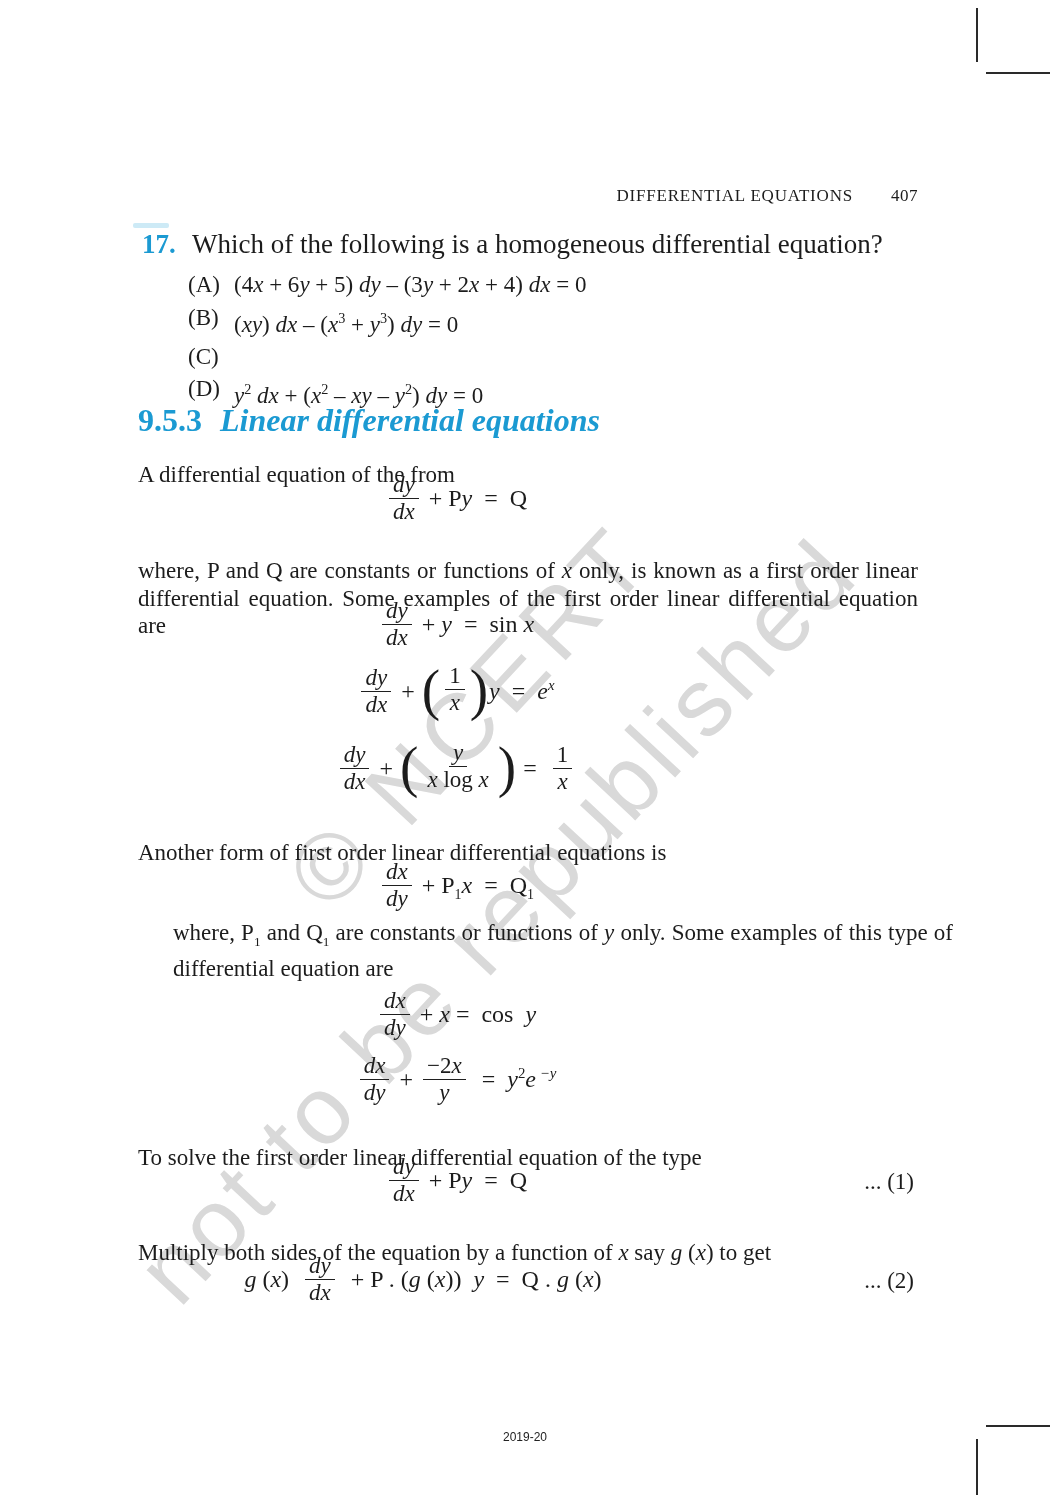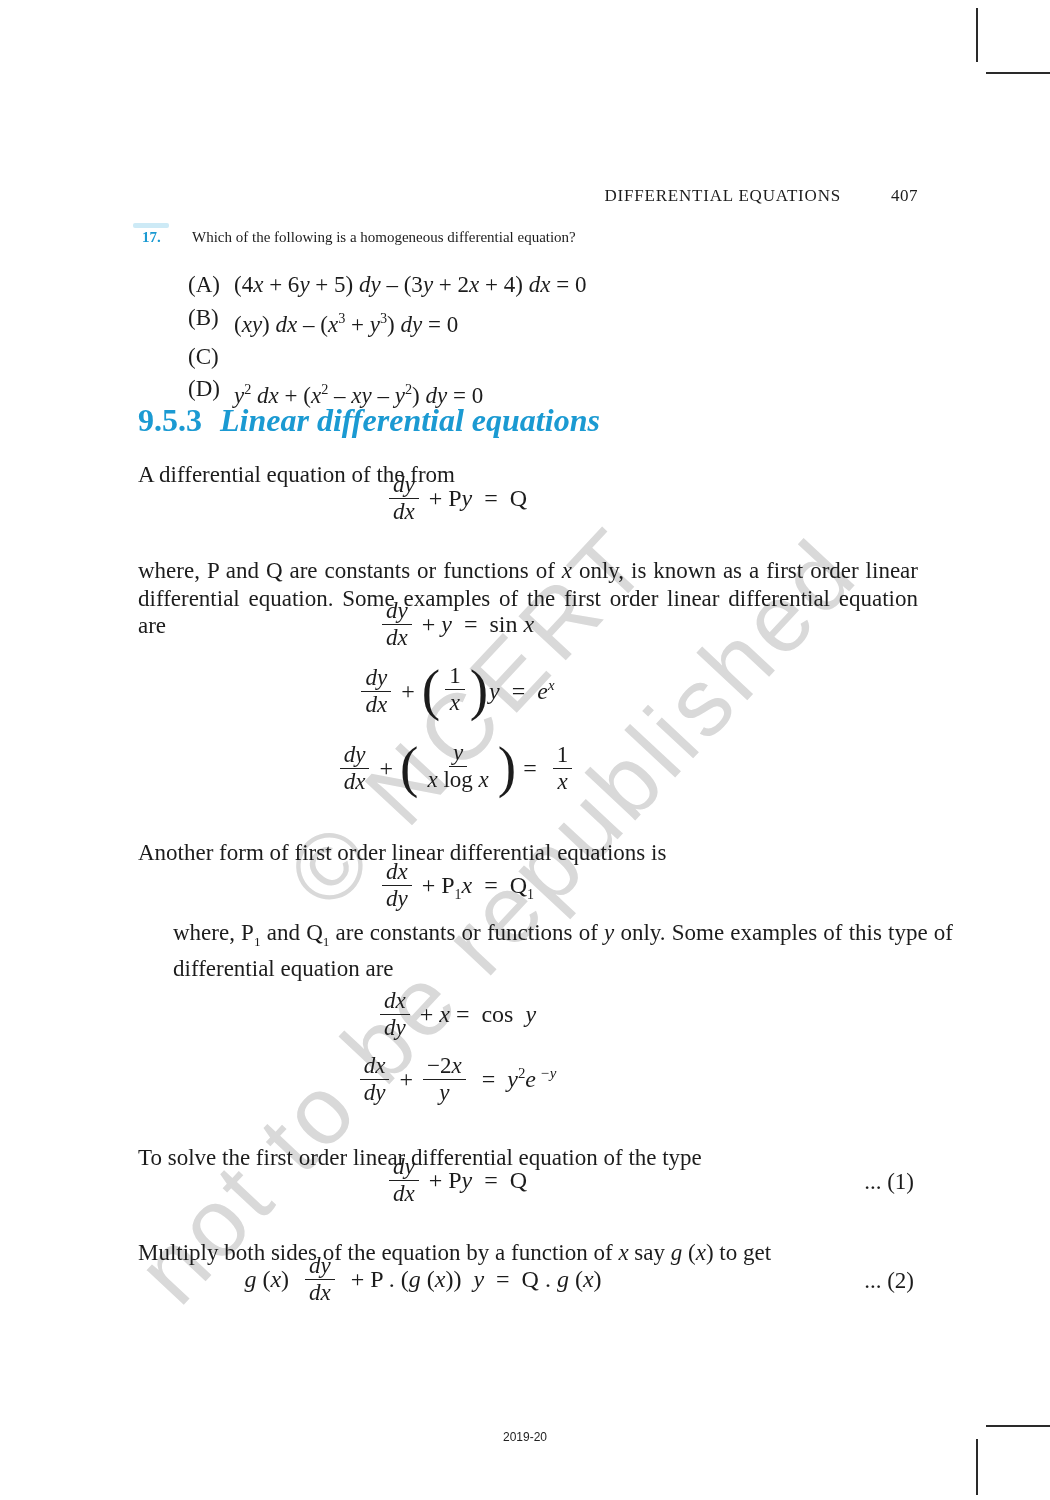--- a/index.html
+++ b/index.html
@@ -20,25 +20,25 @@
   .crop-br-h{left:986px;top:1425px;width:64px;height:2px;}
   .crop-br-v{left:976px;top:1439px;width:2px;height:56px;}
 
   .artifact{position:absolute;left:133px;top:223px;width:36px;height:5px;
             background:#cdeaf6;border-radius:2px;z-index:1;}
 
   .layer{position:relative;z-index:2;}
 
   
   .b-header{top:186px;display:flex;justify-content:flex-end;align-items:flex-start;
-            gap:50px;font-size:17px;letter-spacing:0.8px;}
+            gap:38px;font-size:17px;letter-spacing:0.8px;}
   .b-header .pgnum{letter-spacing:0.5px;}
 
   
-  .b-question{top:229px;font-size:15px;display:flex;}
+  .b-question{top:229px;font-size:27px;display:flex;}
   .qnum{color:var(--blue);font-weight:bold;width:50px;flex:0 0 50px;padding-left:4px;}
   .b-options{top:269px;font-size:23px;padding-left:50px;}
   .opt-row{display:flex;line-height:32.5px;white-space:pre;}
   .opt-label{width:46px;flex:0 0 46px;}
 
   
   .b-section{top:402px;font-size:32px;font-weight:bold;color:var(--blue);}
   .sec-num{margin-right:18px;}
   .sec-title{font-style:italic;}
 

